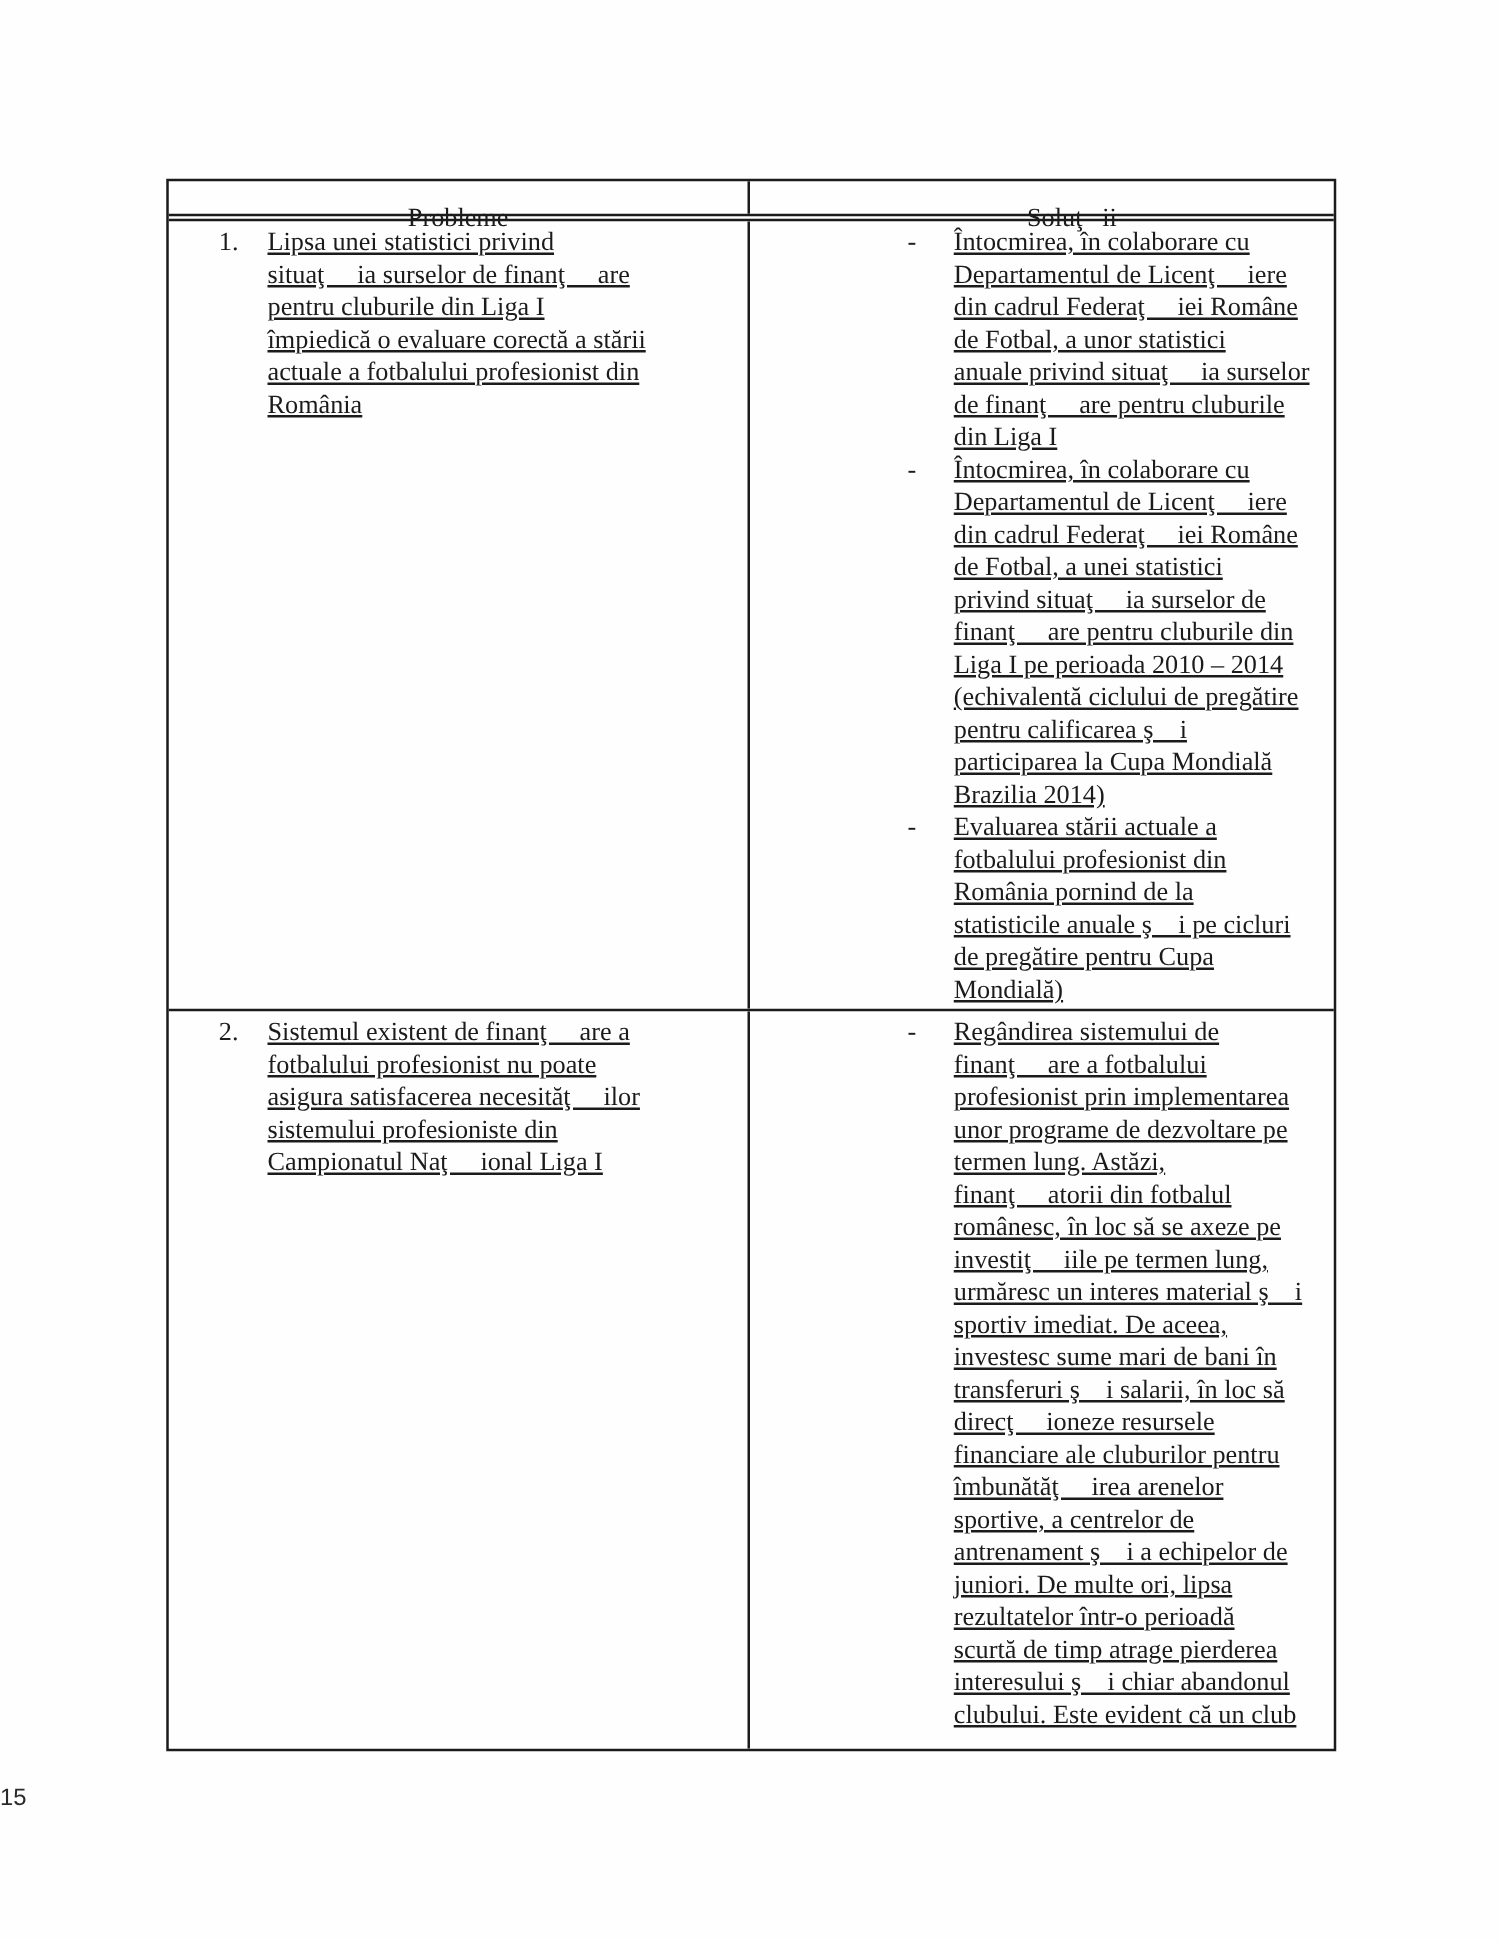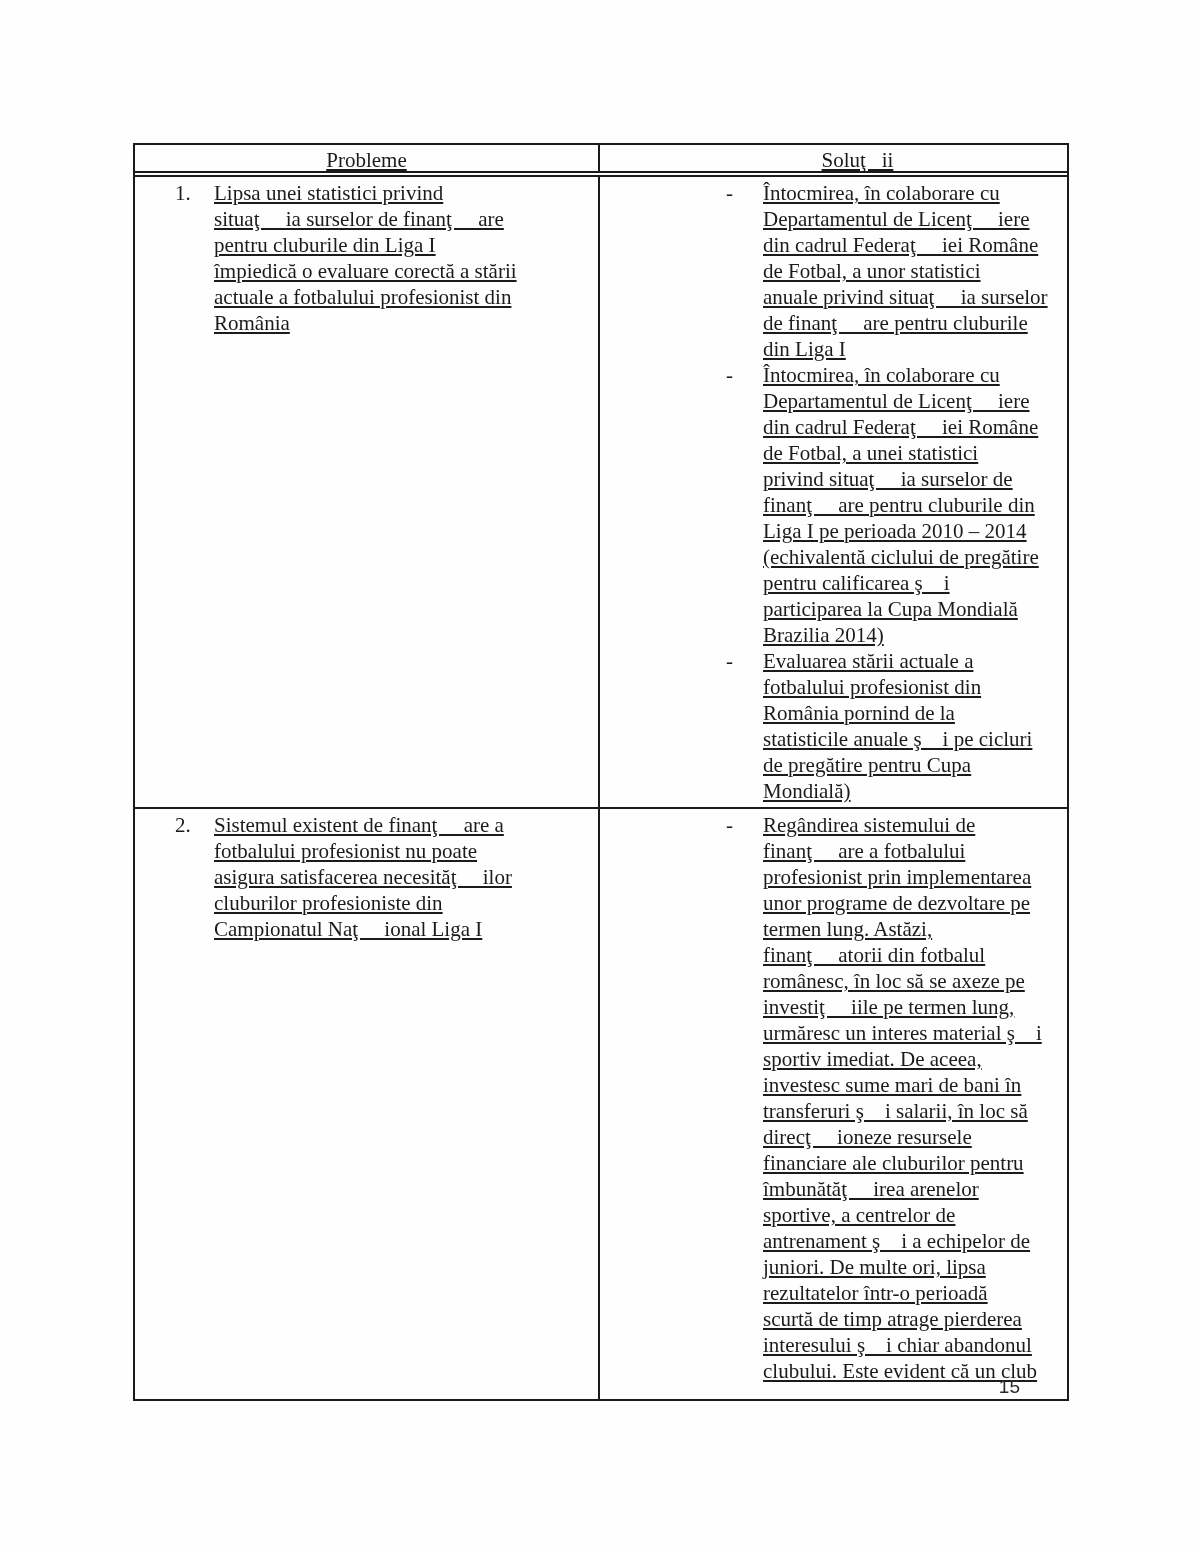--- a/index.html
+++ b/index.html
@@ -27,40 +27,39 @@
   .c1 { width: 465px; border-right: 2px solid #1b1b1b; flex: none; }
   .c2 { flex: 1; margin-left: 48px; }
   .header-row {
     flex: none;
     height: 32px;
     border-bottom: 6px double #1b1b1b;
   }
   .th {
     font-size: 21px;
     line-height: 25px;
-    padding-top: 3px;
+    padding-top: 17px;
     text-align: center;
     white-space: pre-wrap;
-    text-decoration: underline;
   }
   .r1 { flex: none; height: 630px; overflow: hidden; }
   .r2 { flex: 1; border-top: 2px solid #1b1b1b; overflow: hidden; }
   .td { padding-top: 3px; font-size: 21px; line-height: 26px; }
   .td.prob { padding-left: 40px; padding-right: 10px; }
   .td.sol  { padding-left: 78px; padding-right: 8px; }
   .li { display: flex; align-items: flex-start; }
   .marker { flex: none; width: 39px; }
   .td.sol .marker { width: 37px; }
   .txt { flex: 1; white-space: pre-wrap; text-decoration: underline; }
   .pagenum {
     position: absolute;
     left: 0;
-    top: 1376px;
+    top: 1428px;
     width: 1020px;
-    text-align: right;
+    text-align: left;
     font-family: "Liberation Sans", "DejaVu Sans", sans-serif;
     font-size: 19px;
     color: #2a2a2a;
   }
 </style>
 </head>
 <body>
 
 <div class="page">
 
@@ -120,21 +119,21 @@
       </div>
     </div>
 
     <div class="row r2">
       <div class="c1 td prob">
         <div class="li">
           <span class="marker">2.</span>
           <span class="txt">Sistemul existent de finanţ     are a
 fotbalului profesionist nu poate
 asigura satisfacerea necesităţ     ilor
-cluburilor profesioniste din
+sistemului profesioniste din
 Campionatul Naţ     ional Liga I</span>
         </div>
       </div>
       <div class="c2 td sol">
         <div class="li">
           <span class="marker">-</span>
           <span class="txt">Regândirea sistemului de
 finanţ     are a fotbalului
 profesionist prin implementarea
 unor programe de dezvoltare pe

